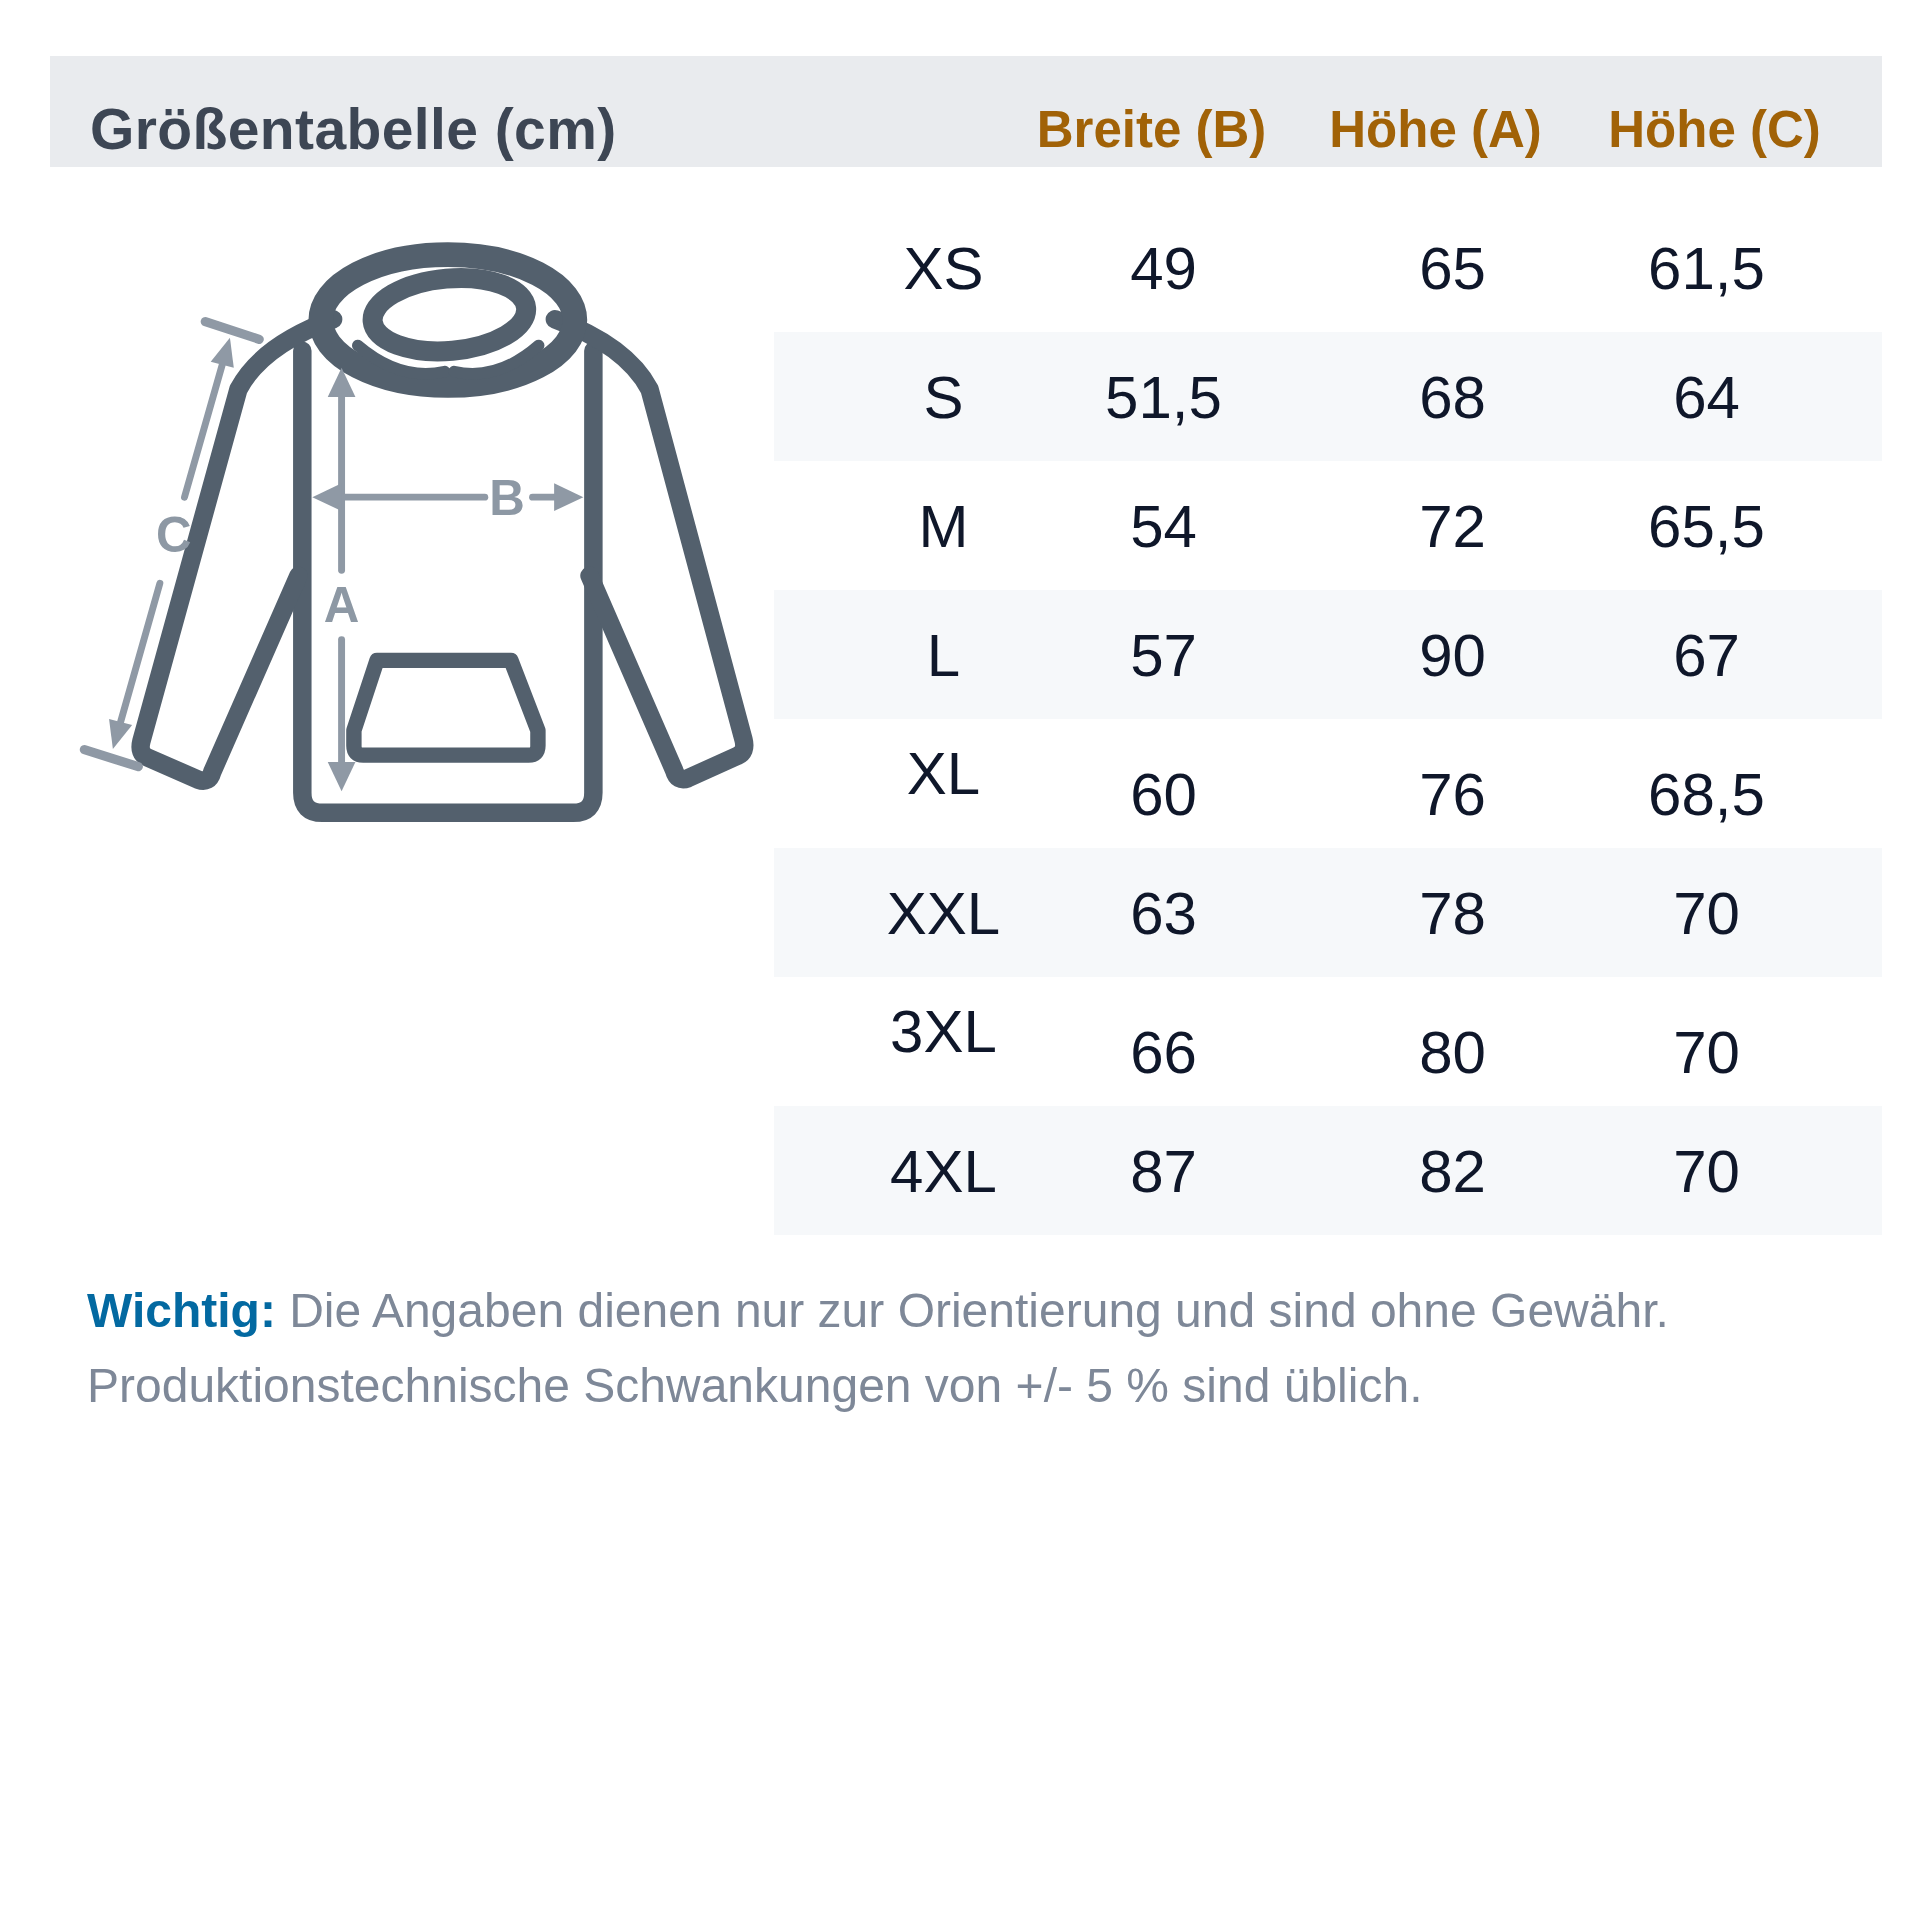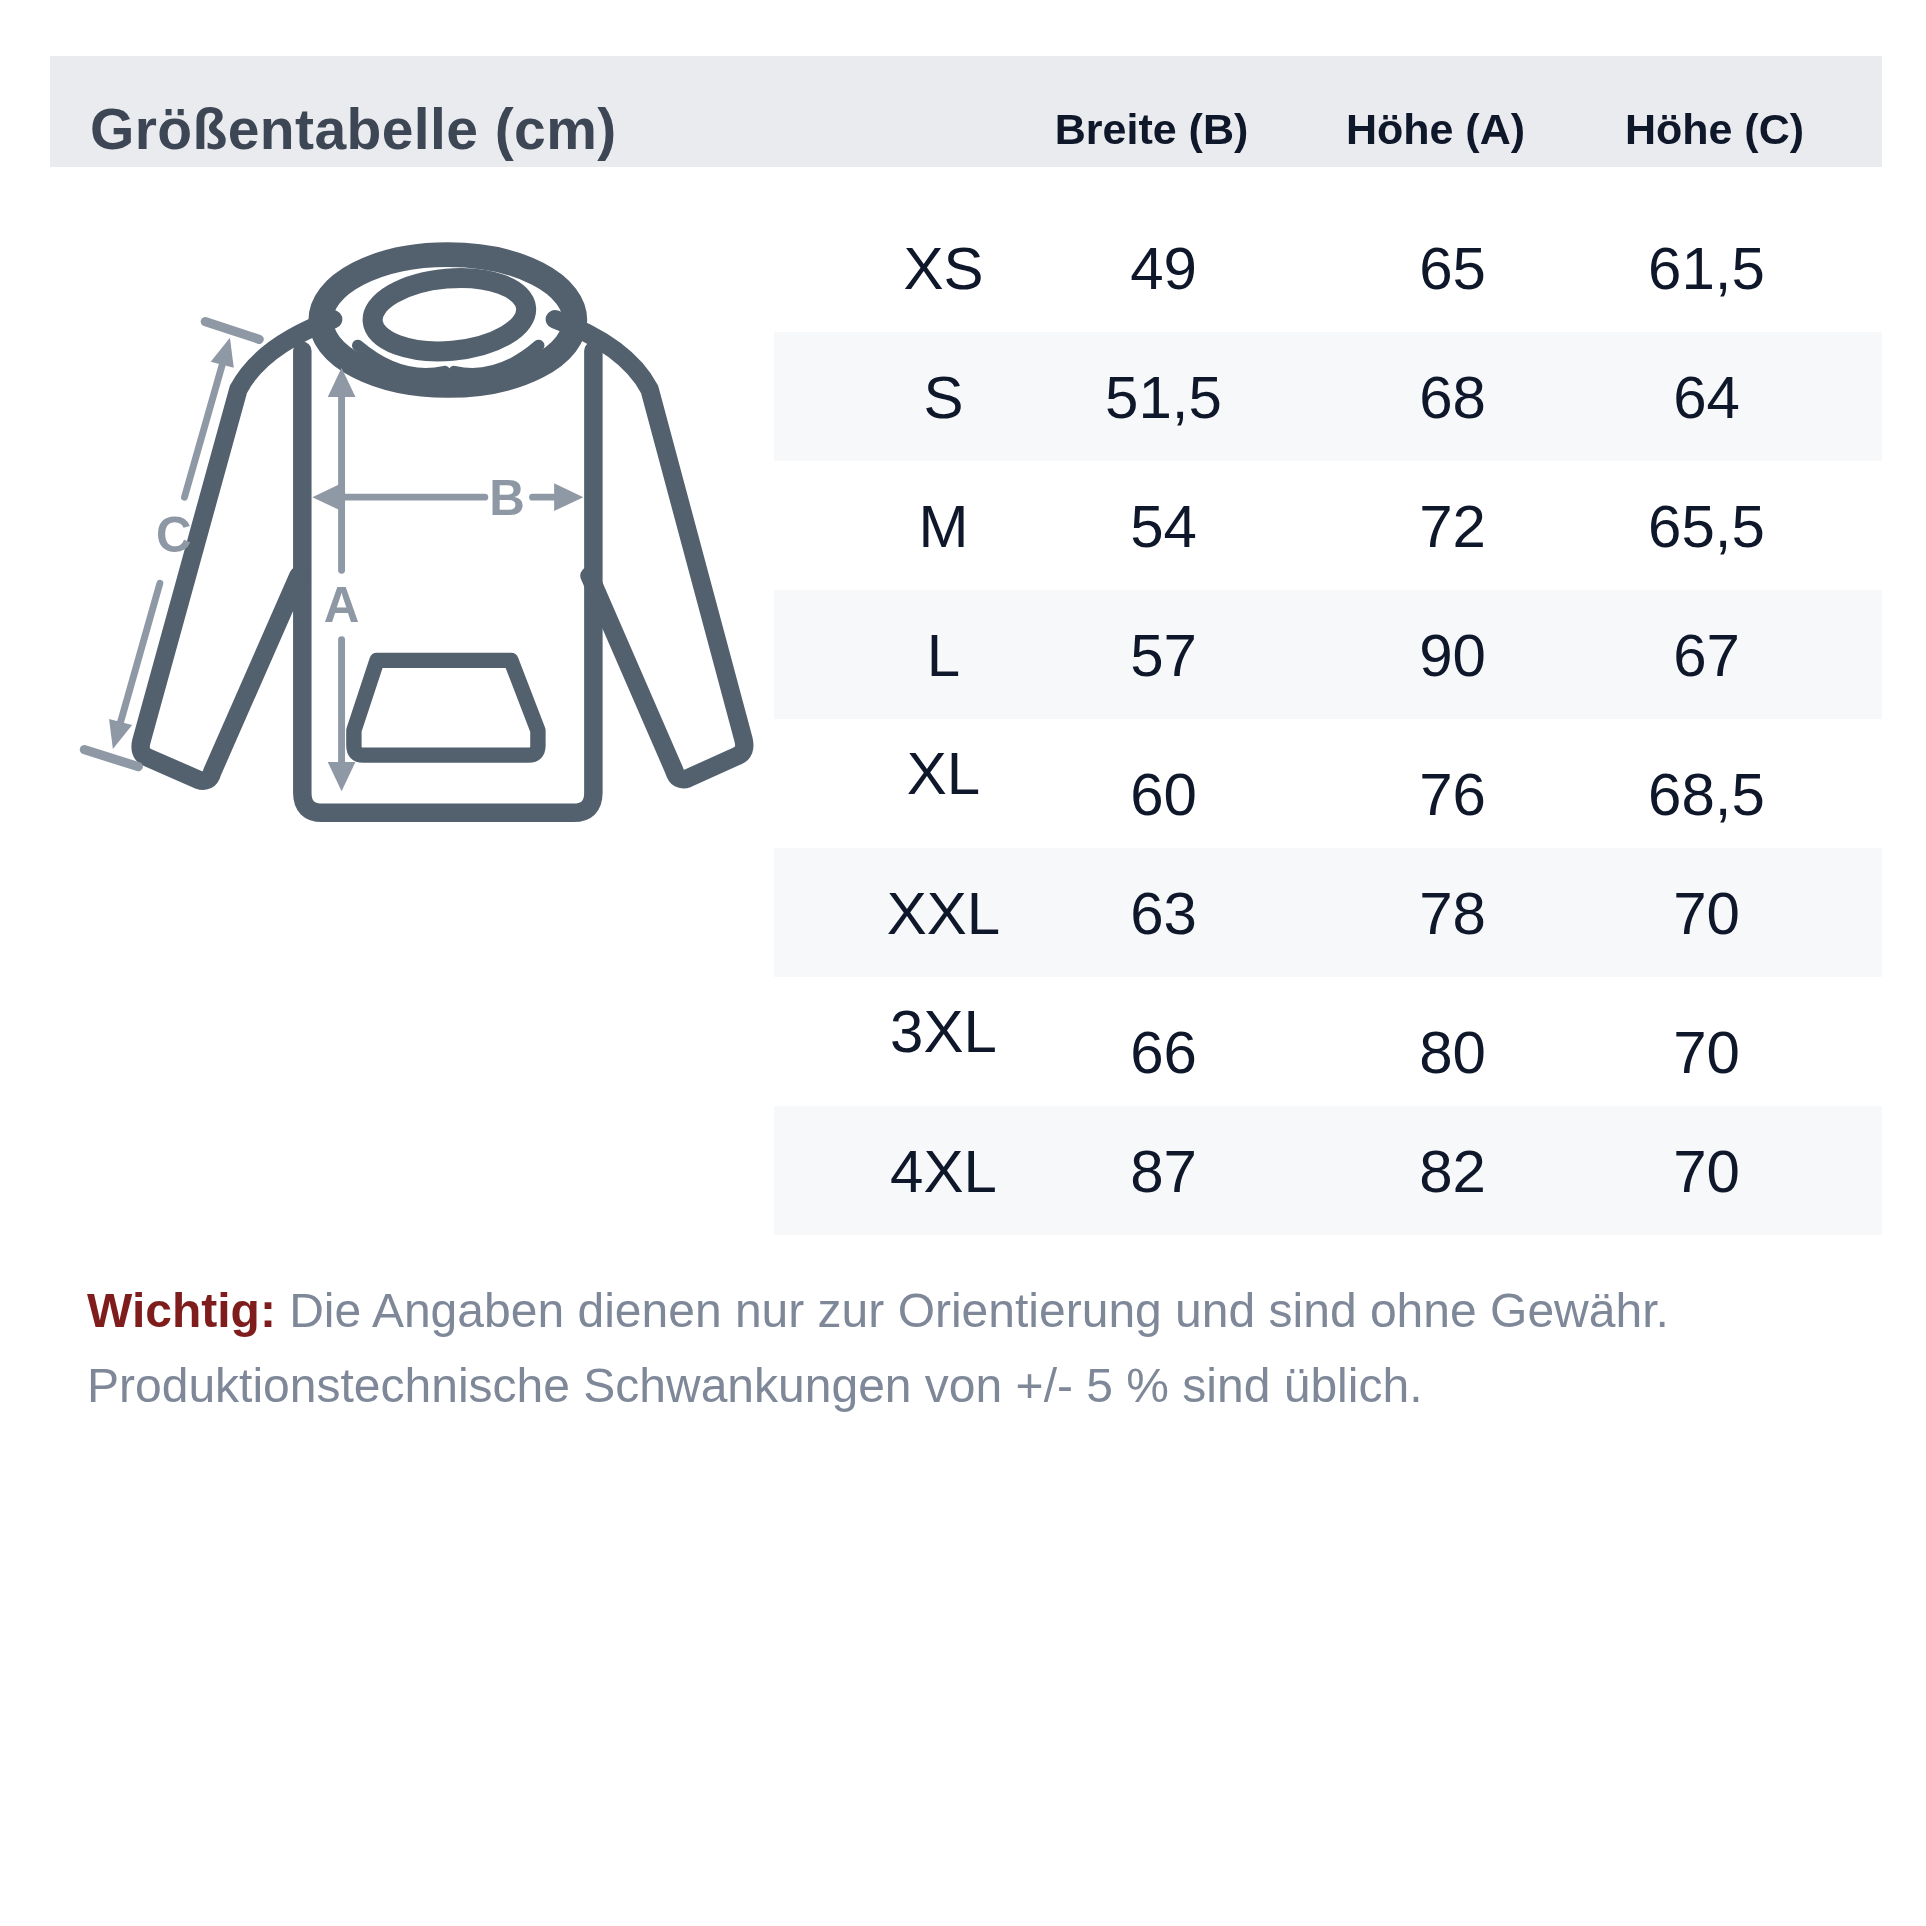--- a/index.html
+++ b/index.html
@@ -4,42 +4,42 @@
 <style>
   html,body{margin:0;padding:0;background:#ffffff;}
   #page{position:relative;width:1926px;height:1926px;background:#ffffff;overflow:hidden;
         font-family:"Liberation Sans","DejaVu Sans",sans-serif;}
 
   
   #header-bar{position:absolute;left:50px;top:56px;width:1832px;height:111px;background:#e9ebee;}
   #page-title{position:absolute;left:40px;top:0;height:146px;display:flex;align-items:center;
               font-size:57px;font-weight:bold;color:#3d4654;letter-spacing:0.4px;}
   .col-head{position:absolute;top:0;height:146px;width:277px;display:flex;align-items:center;justify-content:center;
-            font-size:43px;font-weight:bold;color:#0f172a;white-space:nowrap;}
+            font-size:51px;font-weight:bold;color:#a16207;white-space:nowrap;}
   #col-head-b{left:963px;}
   #col-head-a{left:1247px;}
   #col-head-c{left:1526px;}
 
   
   #size-table{position:absolute;left:774px;top:203px;width:1108px;}
   .row{position:relative;width:1108px;height:129px;}
   .row.banded{background:#f6f8fa;}
   .cell{position:absolute;top:50%;transform:translateY(-50%);width:231px;text-align:center;
         font-size:60px;color:#0f172a;white-space:nowrap;}
   .c-size{left:54px;}
   .c-b{left:274px;}
   .c-h{left:563px;}
   .c-c{left:817px;}
   .row.split .c-size{transform:translateY(calc(-50% - 10.8px));}
   .row.split .c-b,.row.split .c-h,.row.split .c-c{transform:translateY(calc(-50% + 10.8px));}
 
   
   #footer-note{position:absolute;left:87px;top:1273px;width:1664px;
                font-size:48px;line-height:75px;color:#7e8898;}
-  #footer-note b{color:#7f1d1d;margin-top:24px;}
+  #footer-note b{color:#0369a1;margin-top:24px;}
 
   
   #hoodie-diagram{position:absolute;left:69px;top:216px;width:693px;height:647px;}
   .outline{fill:none;stroke:#53606d;stroke-linecap:round;stroke-linejoin:round;}
   .meas{fill:none;stroke:#8f99a5;stroke-linecap:round;}
   .meas-fill{fill:#8f99a5;stroke:none;}
   .meas-label{fill:#8d98a4;font-family:"Liberation Sans","DejaVu Sans",sans-serif;
               font-size:64px;font-weight:bold;}
 </style>
 </head>

